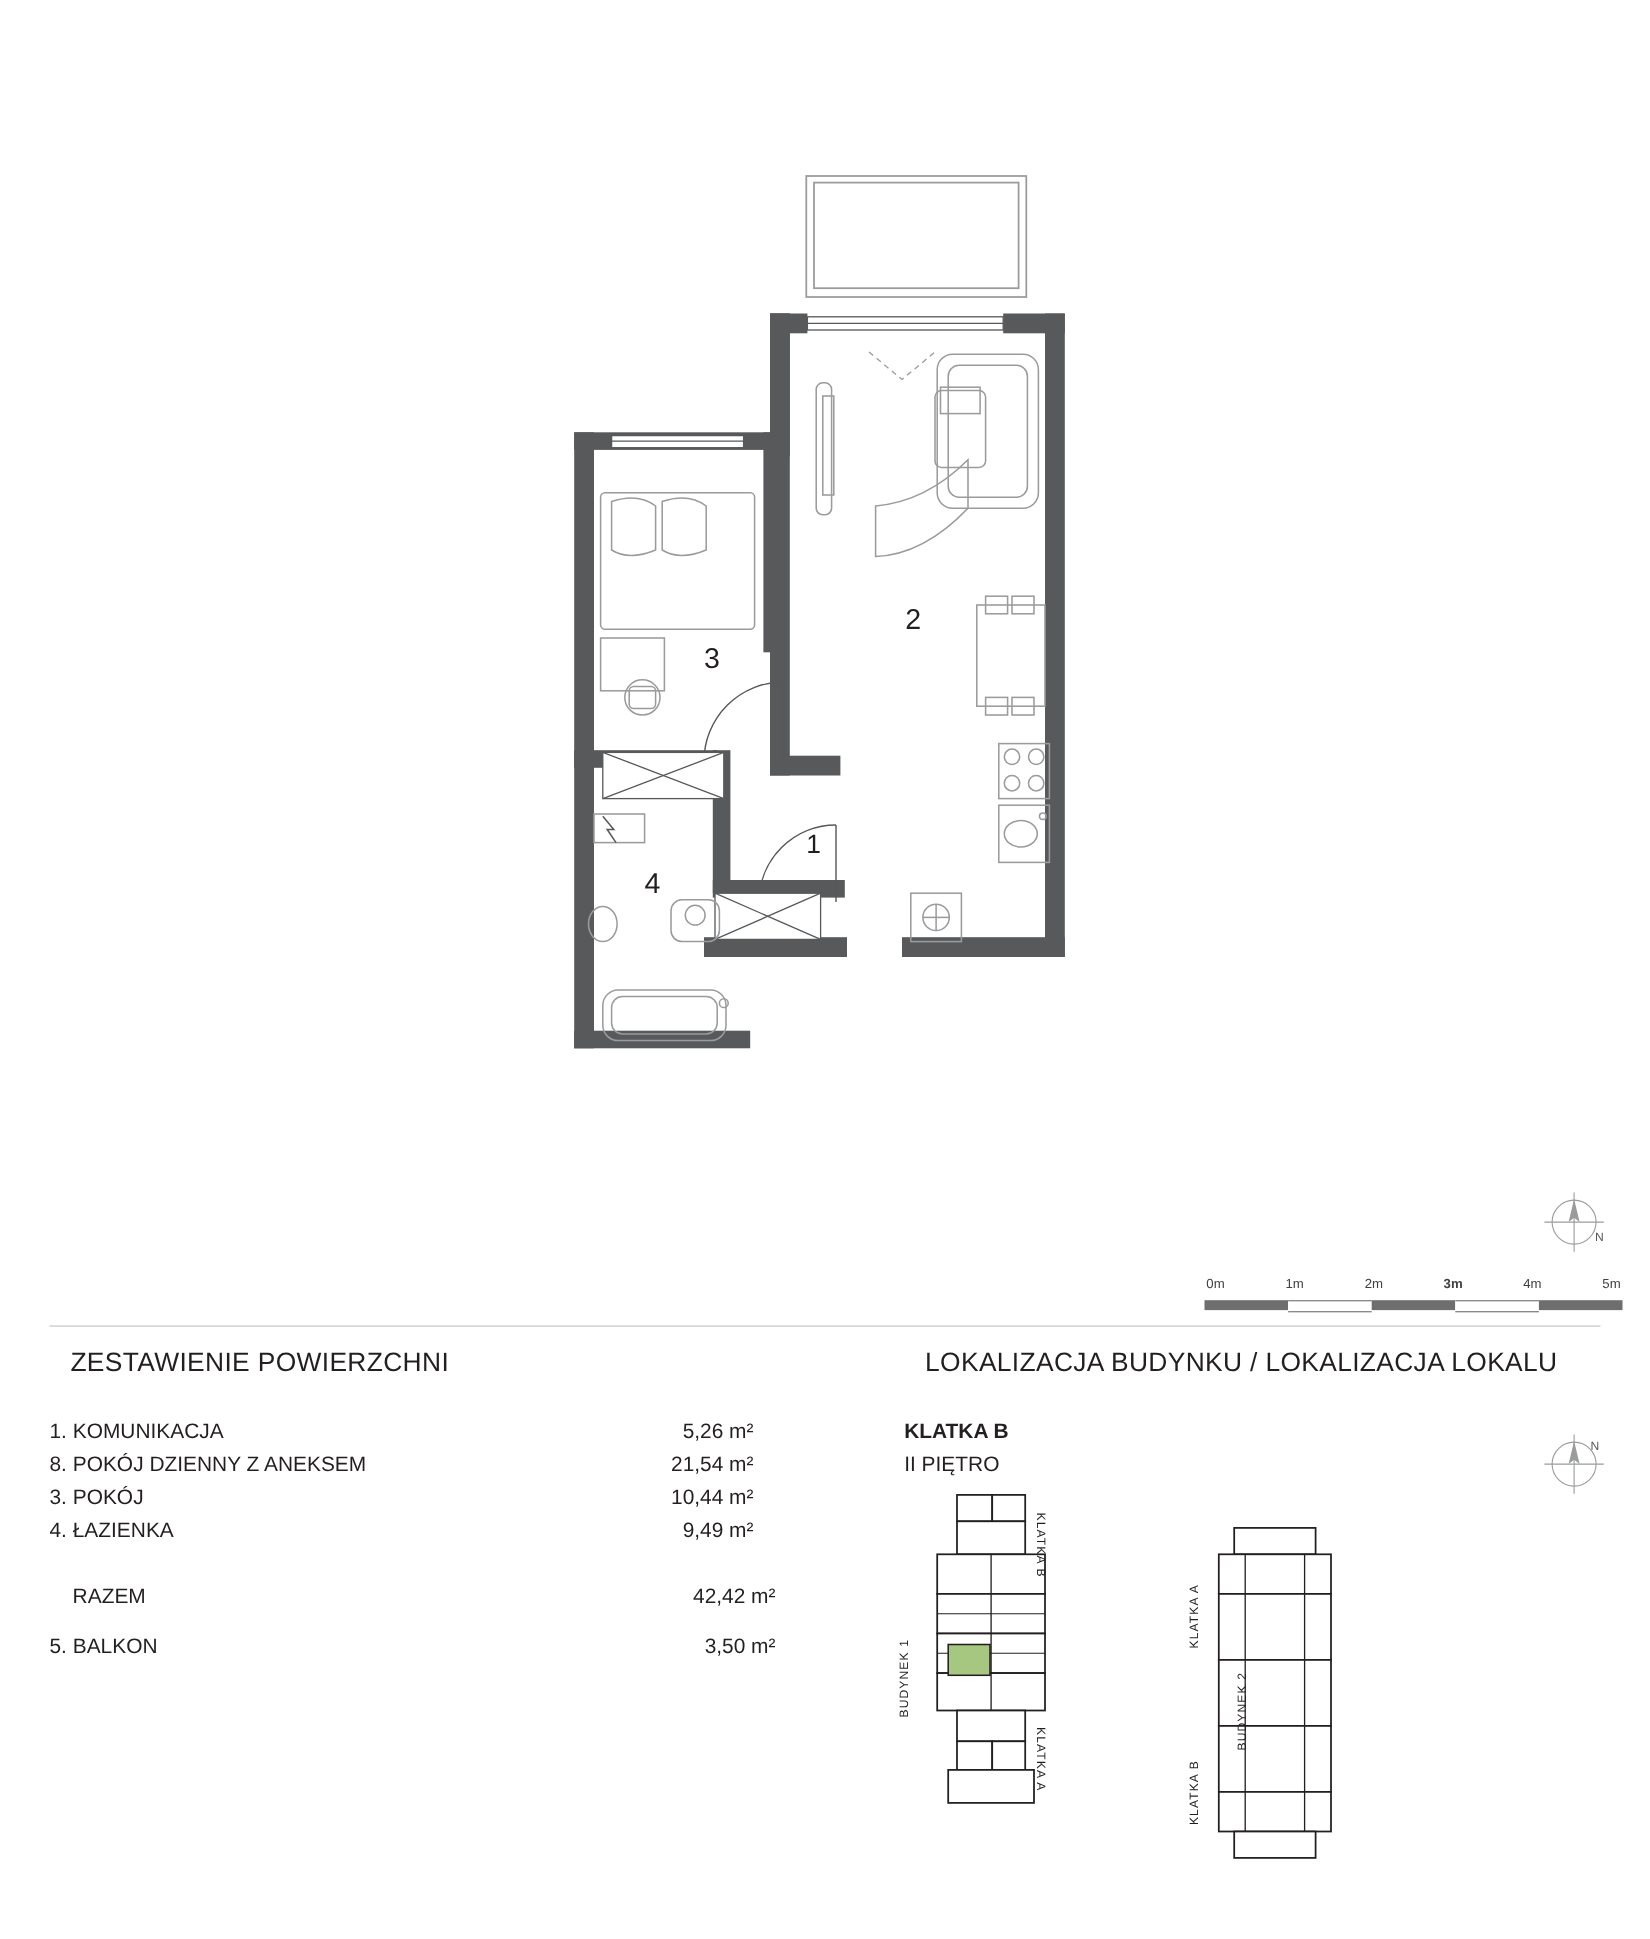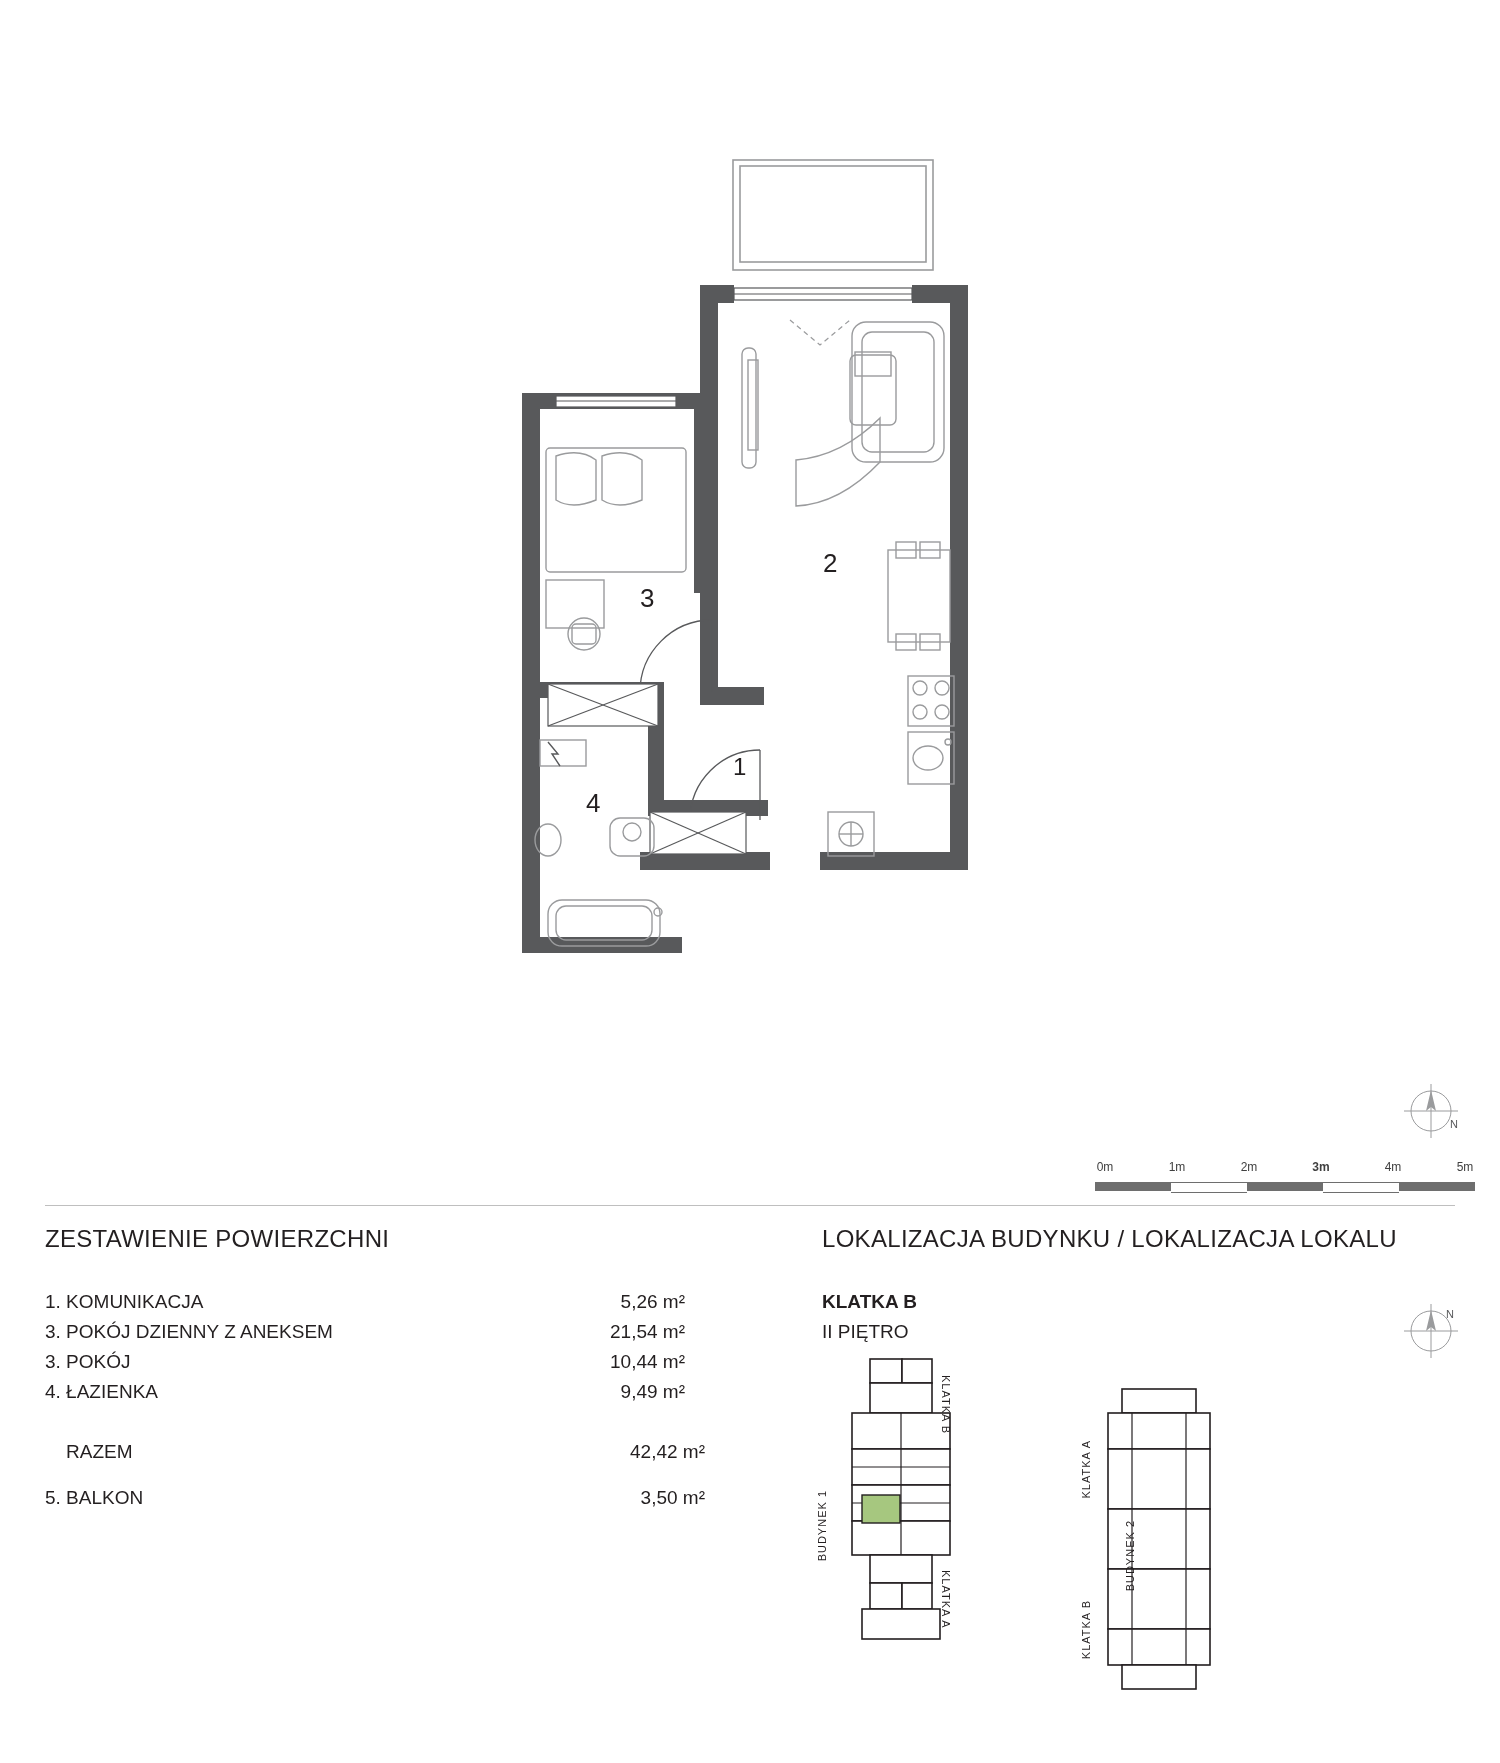--- a/index.html
+++ b/index.html
@@ -90,20 +90,21 @@
     position: absolute;
     left: 822px;
     top: 1225px;
     width: 640px;
   }
   .panel-title {
     font-size: 24px;
     letter-spacing: 0.3px;
     color: #231f20;
     margin-bottom: 34px;
+    margin-left: 19px;
   }
   .area-row {
     display: flex;
     font-size: 19px;
     line-height: 30px;
     color: #231f20;
   }
   .area-row .lbl { width: 480px; }
   .area-row .val {
     width: 160px;
@@ -310,21 +311,21 @@
 <div class="divider"></div>
 
 <div class="left-panel">
   <div class="panel-title">ZESTAWIENIE POWIERZCHNI</div>
 
   <div class="area-row">
     <span class="lbl">1. KOMUNIKACJA</span>
     <span class="val">5,26 m²</span>
   </div>
   <div class="area-row">
-    <span class="lbl">3. POKÓJ DZIENNY Z ANEKSEM</span>
+    <span class="lbl">8. POKÓJ DZIENNY Z ANEKSEM</span>
     <span class="val">21,54 m²</span>
   </div>
   <div class="area-row">
     <span class="lbl">3. POKÓJ</span>
     <span class="val">10,44 m²</span>
   </div>
   <div class="area-row">
     <span class="lbl">4. ŁAZIENKA</span>
     <span class="val">9,49 m²</span>
   </div>

